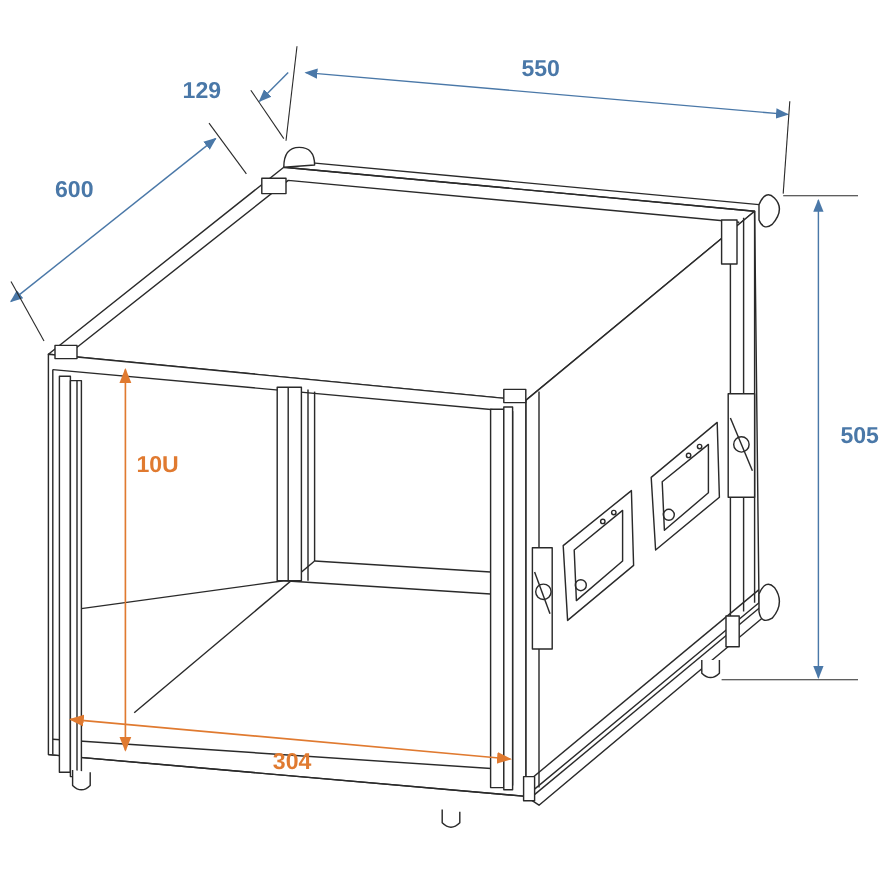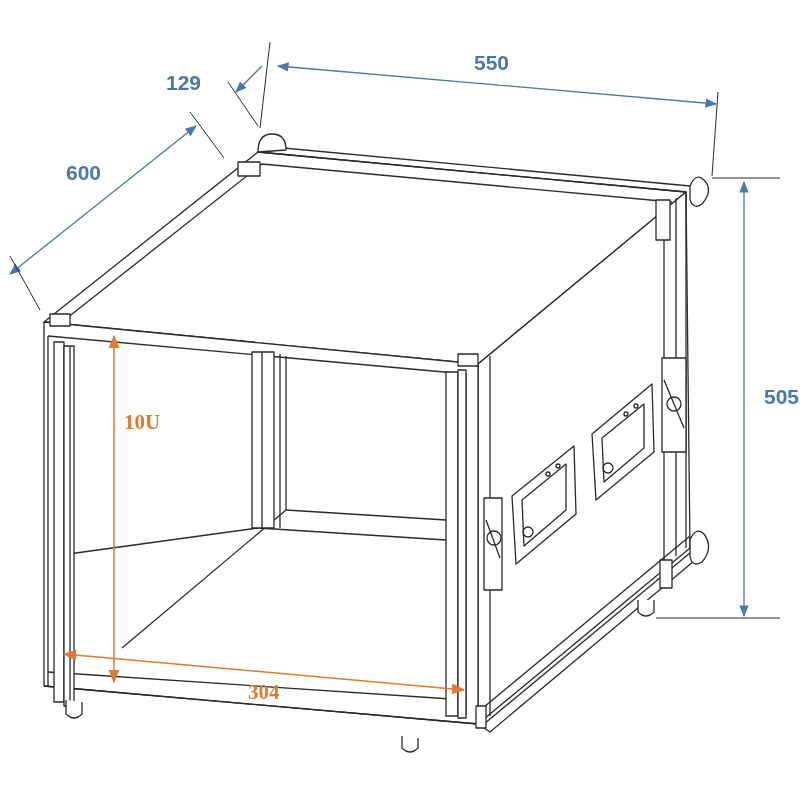--- a/index.html
+++ b/index.html
@@ -1,20 +1,20 @@
 <!DOCTYPE html>
 <html><head>
   <meta charset="utf-8">
   <style>
     html, body { margin: 0; padding: 0; background: #ffffff; }
     #canvas { position: relative; width: 800px; height: 800px; overflow: hidden; background: #ffffff; padding-left: 23px; }
     svg { position: absolute; left: 0; top: 0; }
     .lbl { position: absolute; font-family: "Liberation Sans", sans-serif; font-weight: bold; font-size: 21px; line-height: 1; white-space: nowrap; }
     .blue { color: #4a78a8; }
-    .orange { color: #e07a30; font-family: Liberation Serif, serif; }
+    .orange { color: #e07a30; }
   </style>
 </head>
 <body>
 
 <div id="canvas">
   <svg width="800" height="800" viewBox="0 0 800 800">
     <defs>
       <marker id="ab" viewBox="0 0 10 10" refX="9" refY="5" markerWidth="9" markerHeight="9" orient="auto-start-reverse">
         <path d="M0,1 L10,5 L0,9 z" fill="#4a78a8"></path>
       </marker>
@@ -143,17 +143,17 @@
     </g>
 
     <g stroke="#e07a30" stroke-width="1.5" fill="none">
       <line x1="114" y1="336" x2="114" y2="682" marker-end="url(#ao)" marker-start="url(#ao)"></line>
       <line x1="64" y1="654" x2="464" y2="690" marker-end="url(#ao)" marker-start="url(#ao)"></line>
     </g>
   </svg>
 
   <span class="lbl blue" style="left:474px; top:52px;">550</span>
   <span class="lbl blue" style="left:166px; top:72px;">129</span>
-  <span class="lbl blue" style="left:66px; top:162px;">600</span>
+  <span class="lbl blue" style="left:50px; top:162px;">600</span>
   <span class="lbl blue" style="left:764px; top:386px;">505</span>
   <span class="lbl orange" style="left:124px; top:412px;">10U</span>
   <span class="lbl orange" style="left:248px; top:682px;">304</span>
 </div>
 
 </body></html>

